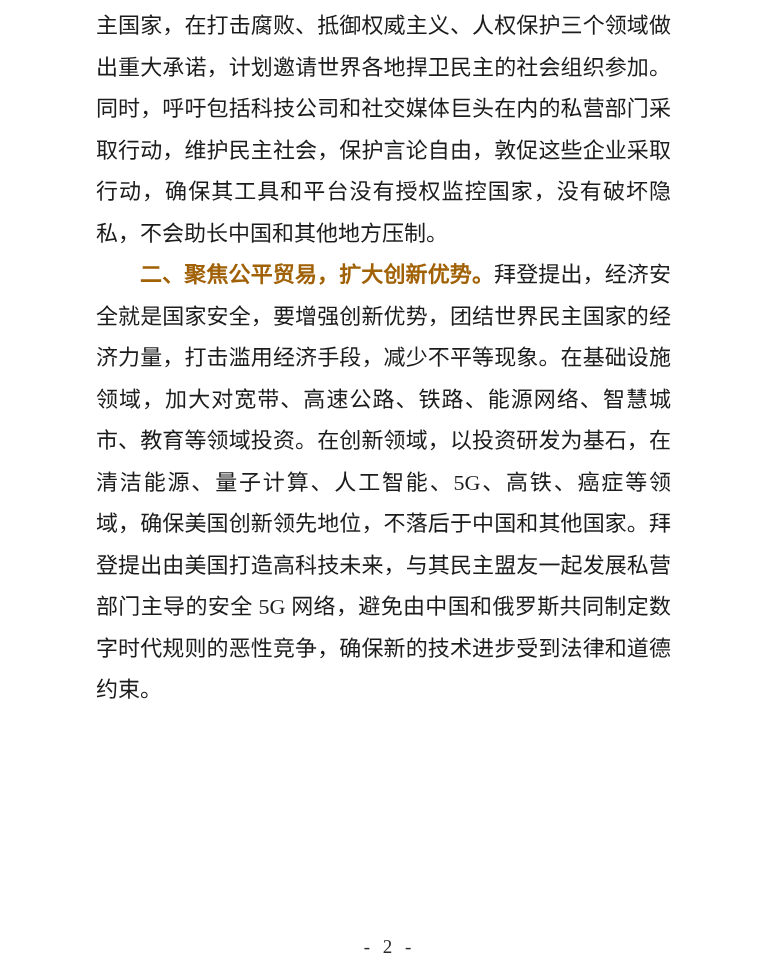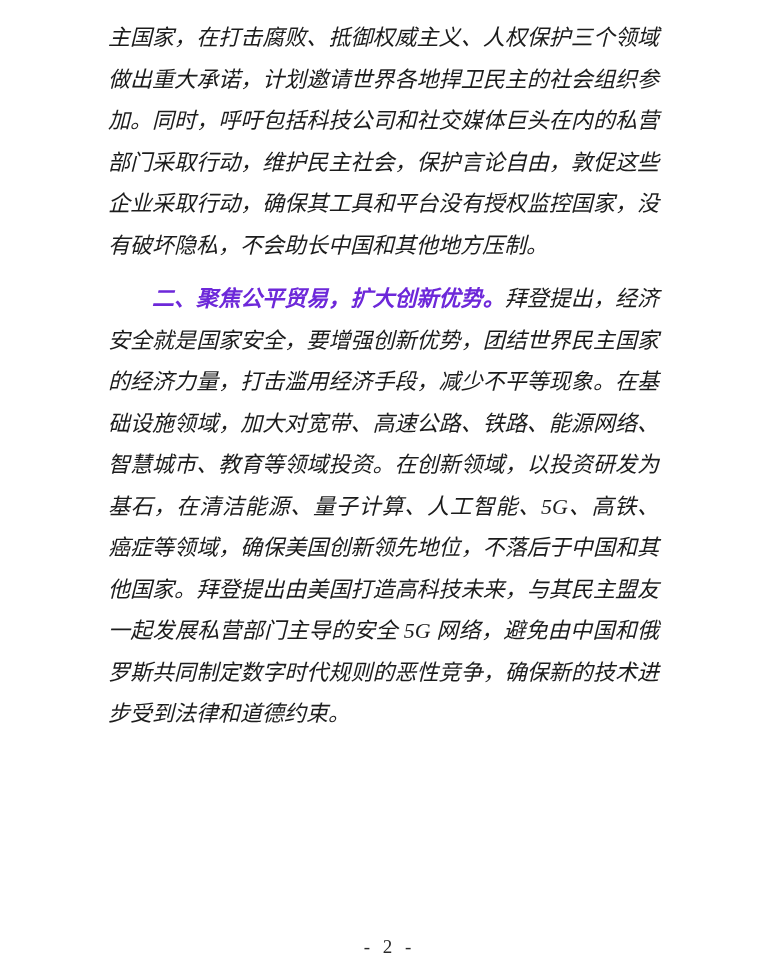--- a/index.html
+++ b/index.html
@@ -15,38 +15,37 @@
     overflow: hidden;
     font-family: "Liberation Serif", "DejaVu Serif", serif;
   }
   .text-block {
     position: absolute;
     left: 96px;
     top: 5px;
     width: 575px;
   }
   .para {
-    margin: 12px;
+    margin: 0;
     padding: 0;
     font-size: 22px;
     line-height: 41.5px;
     color: #1c1c1c;
     text-align: justify;
     font-family: "Liberation Serif", "DejaVu Serif", serif;
     word-break: break-all;
     overflow-wrap: anywhere;
-    font-style: italic;
   }
   .para.indent {
     text-indent: 2em;
   }
   .section-lead {
     font-weight: 700;
     font-family: "Liberation Sans", "DejaVu Sans", sans-serif;
-    color: #6d28d9;
+    color: #a16207;
   }
   .para-text {
     font-weight: 400;
   }
   .page-footer {
     position: absolute;
     left: 0;
     top: 936px;
     width: 779px;
     text-align: center;

